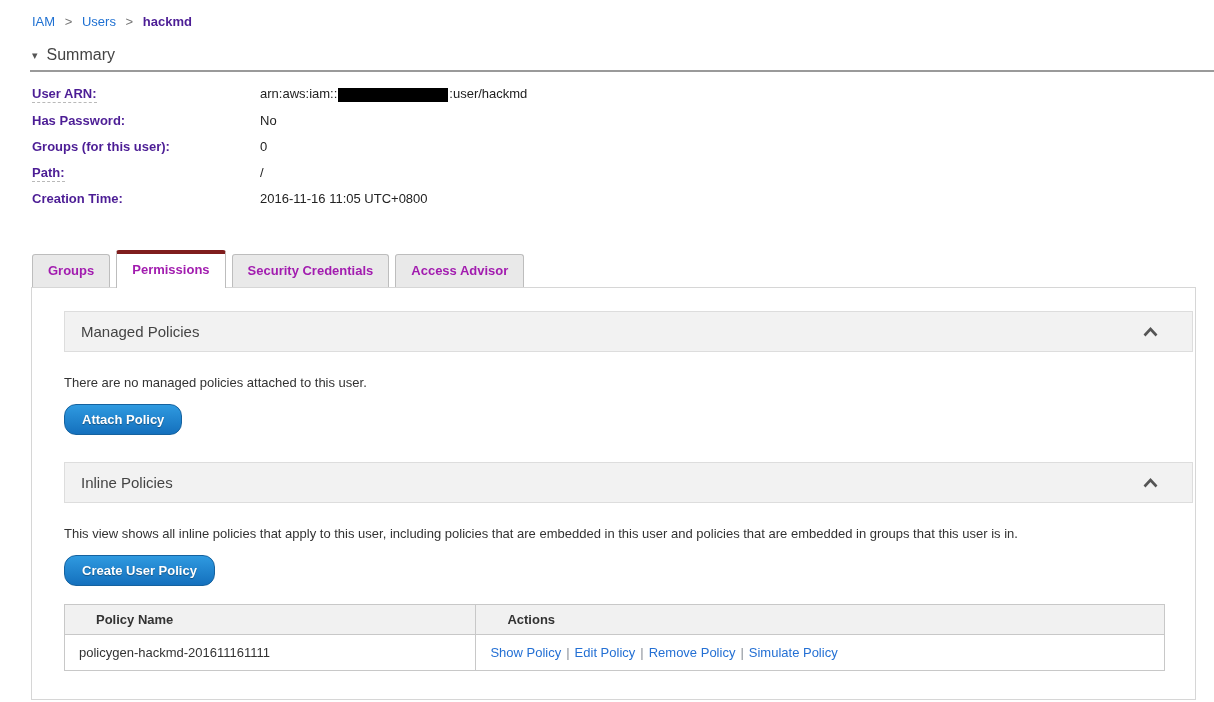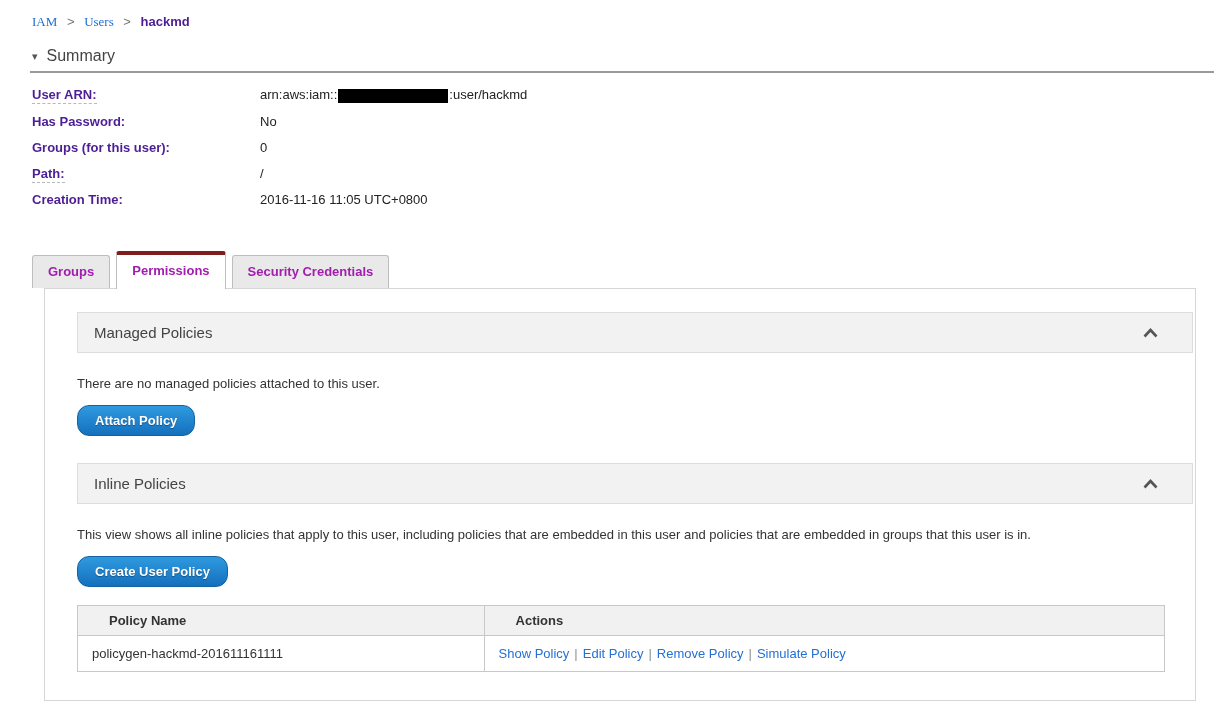--- a/index.html
+++ b/index.html
@@ -6,21 +6,21 @@
   html,body { background:#fff; }
   body {
     font-family:"Liberation Sans","DejaVu Sans",sans-serif;
     font-size:13px; color:#333;
     width:1214px; height:702px; overflow:hidden;
   }
   .page { width:1214px; height:702px; position:relative; }
 
   
   .breadcrumb { padding:14px 0 0 32px; font-size:13px; }
-  .breadcrumb a { color:#1e70d2; text-decoration:none; cursor:pointer;font-family:Liberation Serif, serif; }
+  .breadcrumb a { color:#1e70d2; text-decoration:none; cursor:pointer; }
   .breadcrumb .sep { color:#777; margin:0 6px; }
   .breadcrumb .current { font-weight:bold; color:#4c1d95; }
 
   
   .summary-header { margin:17px 0 0 32px; font-size:16px; color:#444; display:flex; align-items:center; }
   .summary-caret { font-size:11px; color:#555; margin-right:9px; cursor:pointer; }
   .summary-rule { border:none; border-top:2px solid #9a9a9a; margin:6px 0 0 30px; }
   .summary-grid { margin:14px 0 0 32px; display:grid; grid-template-columns:228px auto; row-gap:11px; }
   .field-label { font-weight:bold; color:#4c1d95; }
   .field-label .dotted { border-bottom:1px dashed #b9b9b9; padding-bottom:1px; }
@@ -34,21 +34,21 @@
     border-radius:3px 3px 0 0; padding:8px 15px 9px; margin-right:6px;
     font-weight:bold; color:#a21caf; font-size:13px; cursor:pointer;
   }
   .tab.active {
     background:#fff; border-top:4px solid #7f1d1d;
     padding:8px 15px 11px; margin-bottom:-1px;
   }
 
   
   .panel {
-    margin:0 18px 0 44px; border:1px solid #d6d6d6; background:#fff;
+    margin:0 18px 0 31px; border:1px solid #d6d6d6; background:#fff;
     padding:23px 2px 28px 32px; min-height:394px;
   }
 
   .section-header {
     background:#f2f2f2; border:1px solid #ddd; padding:11px 16px;
     font-size:15px; color:#444;
     display:flex; justify-content:space-between; align-items:center;
   }
   .chevron-btn { background:none; border:none; cursor:pointer; padding:2px 18px 0 2px; line-height:0; }
 
@@ -114,20 +114,21 @@
     <div class="field-value">/</div>
 
     <div class="field-label"><span>Creation Time:</span></div>
     <div class="field-value">2016-11-16 11:05 UTC+0800</div>
   </div>
 
   <div class="tabs">
     <div class="tab">Groups</div>
     <div class="tab active">Permissions</div>
     <div class="tab">Security Credentials</div>
+    <div class="tab">Access Advisor</div>
   </div>
 
   <div class="panel">
 
     <div class="section">
       <div class="section-header">
         <span>Managed Policies</span>
         <button class="chevron-btn" aria-label="collapse">
           <svg width="15" height="10" viewBox="0 0 15 10">
               <polyline points="1.5,8.5 7.5,2 13.5,8.5" fill="none" stroke="#555" stroke-width="2.6"></polyline>

